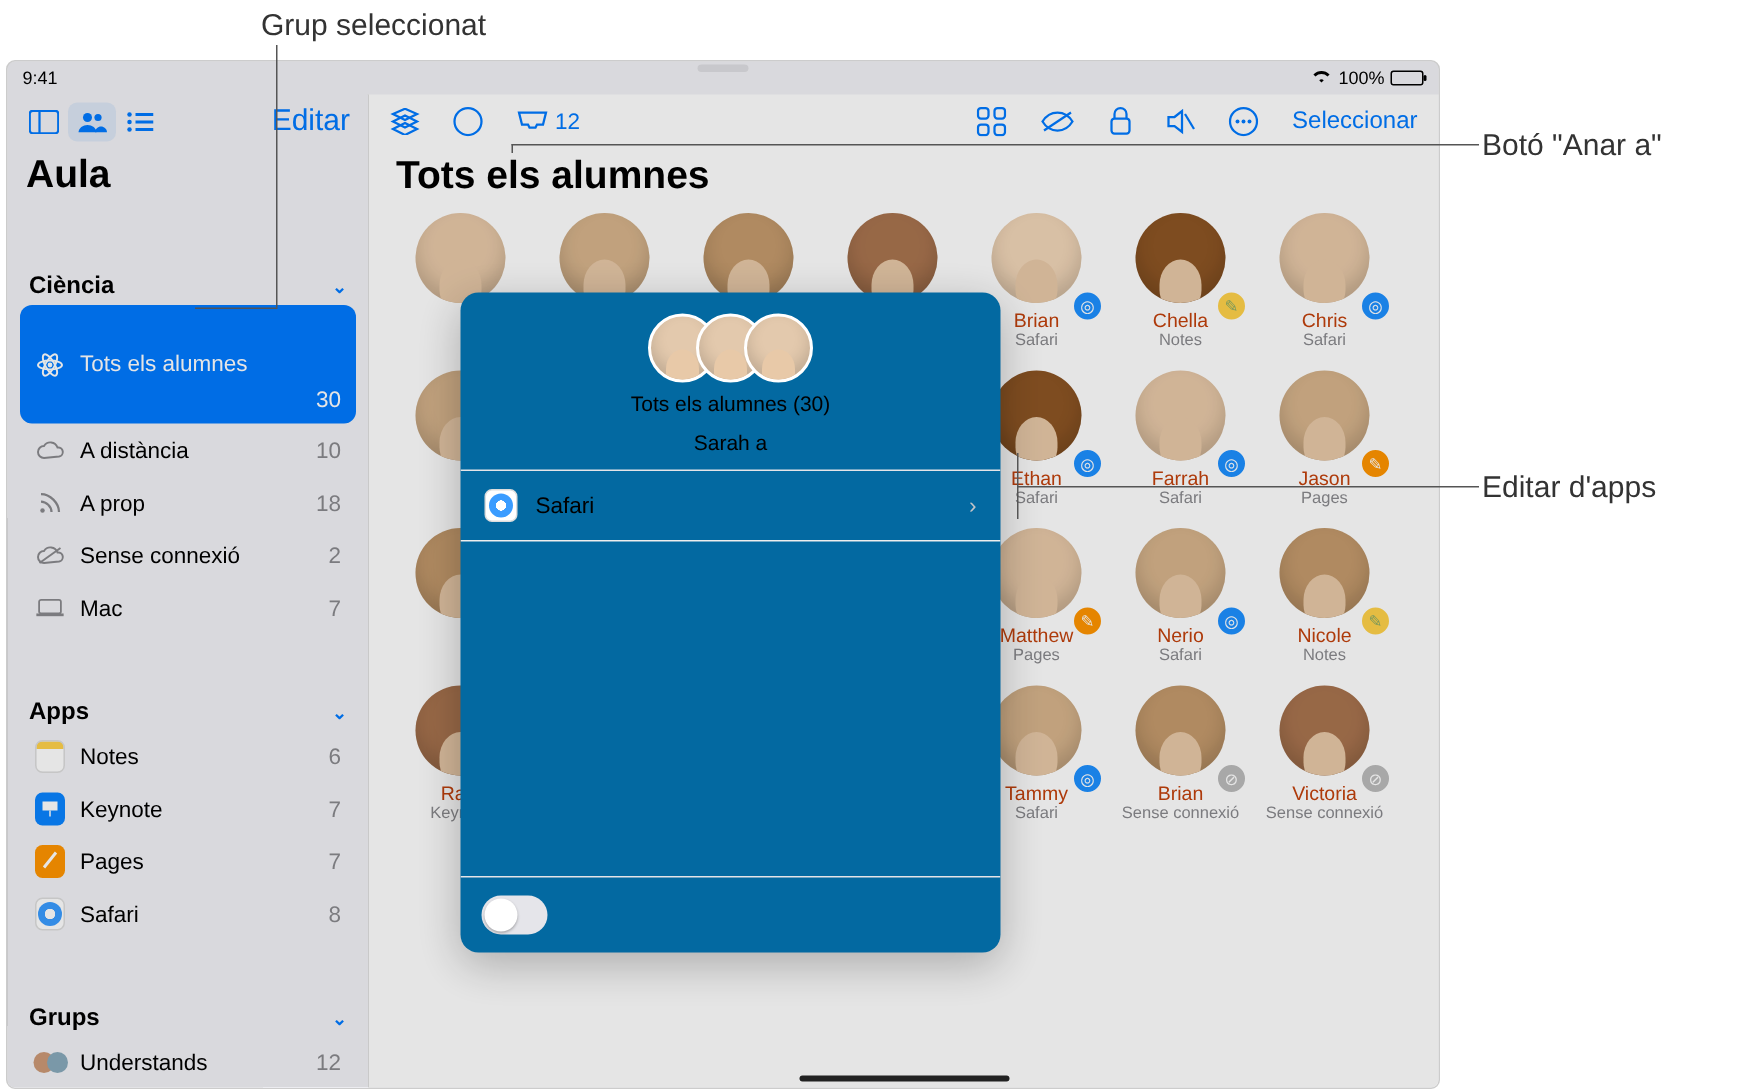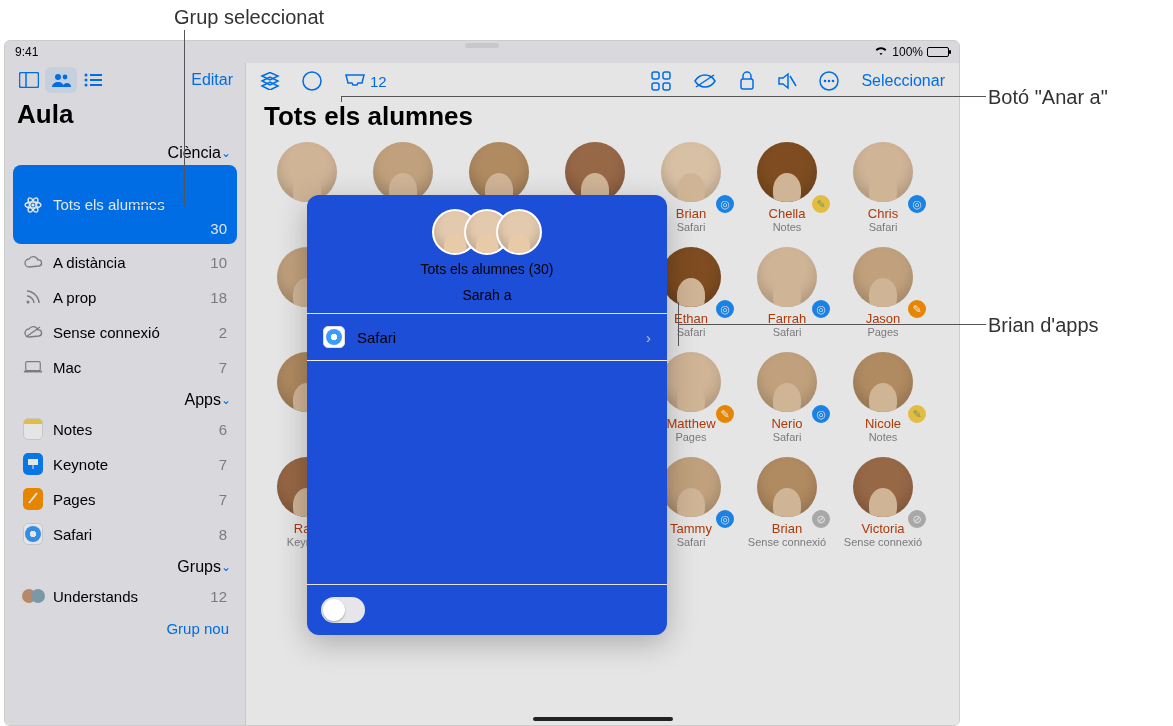--- a/index.html
+++ b/index.html
@@ -43,25 +43,25 @@
     flex:1; background:#fff; position:relative; border-left:1px solid #e0e0e0;
     display:flex; flex-direction:column;
   }
   .sb-toprow { display:flex; align-items:center; justify-content:space-between; padding:4px 2px 6px; }
   .sb-icons { display:flex; gap:0; }
   .sb-icon-btn {
     width:32px; height:26px; display:flex; align-items:center; justify-content:center;
     color:#007aff; font-size:16px; border-radius:6px;
   }
   .sb-icon-btn.active { background:#dde7f5; }
-  .sb-edit { color:#007aff; font-size:16px; padding:2px 4px; }
+  .sb-edit { color:#007aff; font-size:20px; padding:2px 4px; }
   .sb-title { font-size:26px; font-weight:700; padding:0 6px 8px; }
   .sb-section-head {
-    display:flex; justify-content:flex-end; align-items:center;
-    font-weight:400; font-size:16px; padding:6px 8px 2px; color:#000;
+    display:flex; justify-content:space-between; align-items:center;
+    font-weight:700; font-size:16px; padding:6px 8px 2px; color:#000;margin-top:37px;
   }
   .chev-down { color:#007aff; font-size:12px; }
   .sb-item {
     display:flex; align-items:center; justify-content:space-between;
     padding:7px 10px; border-radius:8px; margin:1px 2px; font-size:15px;
   }
   .sb-item.selected { background:#007aff; color:#fff; }
   .sb-item-left { display:flex; align-items:center; gap:10px; }
   .sb-count { color:#8a8a8e; font-size:15px; }
   .sb-item.selected .sb-count { color:#fff;margin-top:48px; }
@@ -106,21 +106,21 @@
   .badge.notes{ background:#ffd24a; color:#8a6; }
   .badge.pages{ background:#ff9500; }
   .badge.keynote{ background:#0a84ff; }
   .badge.offline{ background:#bbb; }
   .s-name { margin-top:4px; color:#c2410c; }
   .s-app { font-size:11px; color:#8a8a8e; }
   .home-ind { position:absolute; bottom:4px; left:50%; transform:translateX(-50%); width:140px; height:4px; background:#000; border-radius:3px; opacity:.85; }
   
   .popover {
     position:absolute; left:302px; top:154px; width:360px; height:440px;
-    background:#1d4ed8; border-radius:12px; box-shadow:0 8px 30px rgba(0,0,0,0.25);
+    background:#0369a1; border-radius:12px; box-shadow:0 8px 30px rgba(0,0,0,0.25);
     z-index:50; display:flex; flex-direction:column; overflow:hidden;
   }
   .pop-head { display:flex; flex-direction:column; align-items:center; padding:14px 10px 10px; gap:6px; }
   .pop-avatars { display:flex; }
   .pop-avatars .pa { width:46px; height:46px; border-radius:50%; background:#e3c9ad; border:2px solid #fff; margin-left:-14px; box-shadow:inset 0 -6px 10px rgba(0,0,0,.15); position:relative; overflow:hidden;}
   .pop-avatars .pa:first-child{ margin-left:0; }
   .pop-avatars .pa::before{content:""; position:absolute; left:50%; top:52%; transform:translateX(-50%); width:22px; height:26px; background:#e8c9a8; border-radius:50% 50% 40% 40%;}
   .pop-title { font-size:14px; }
   .pop-sub { font-size:14px; color:#000; margin-top:4px;}
   .pop-list { border-top:1px solid #e4e4e8; }
@@ -145,21 +145,21 @@
 <body>
 
 <div class="annot" style="left:174px; top:6px;">Grup seleccionat</div>
 <div class="annot-line" style="left:184px; top:30px; width:1px; height:175px;"></div>
 <div class="annot-line" style="left:130px; top:205px; width:55px; height:1px;"></div>
 
 <div class="annot" style="left:988px; top:86px;">Botó "Anar a"</div>
 <div class="annot-line" style="left:341px; top:96px; width:645px; height:1px;"></div>
 <div class="annot-line" style="left:341px; top:96px; width:1px; height:6px;"></div>
 
-<div class="annot" style="left:988px; top:314px;">Brian d'apps</div>
+<div class="annot" style="left:988px; top:314px;">Editar d'apps</div>
 <div class="annot-line" style="left:678px; top:324px; width:308px; height:1px;"></div>
 <div class="annot-line" style="left:678px; top:302px; width:1px; height:44px;"></div>
 
 <div class="ipad-frame">
   <div class="grabber"></div>
 
   <div class="statusbar">
     <span>9:41</span>
     <div class="status-right">
       <span>

